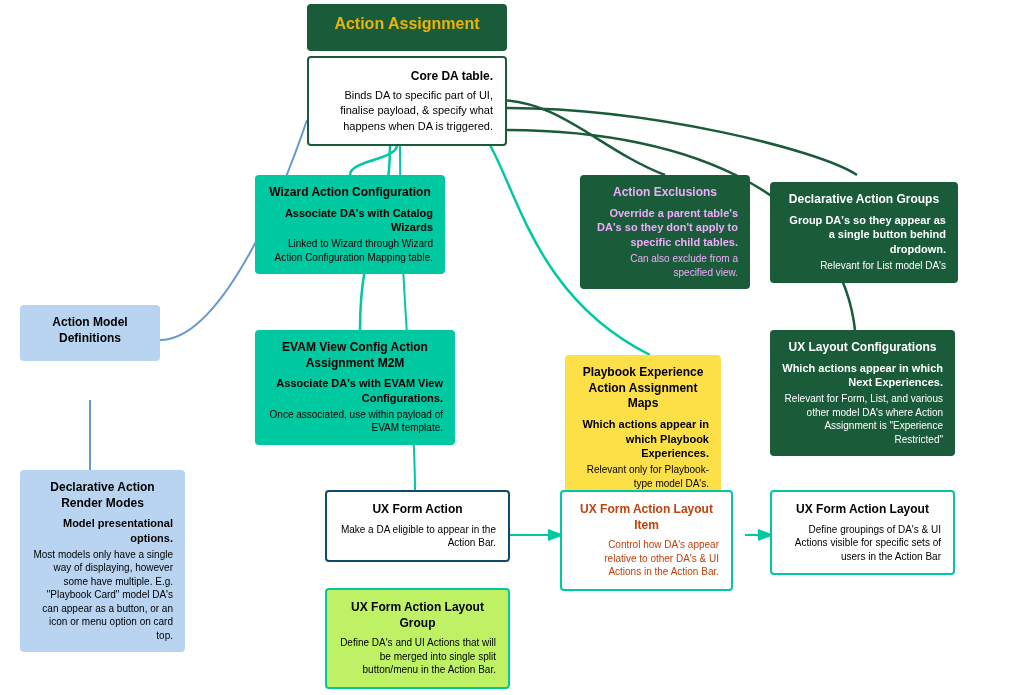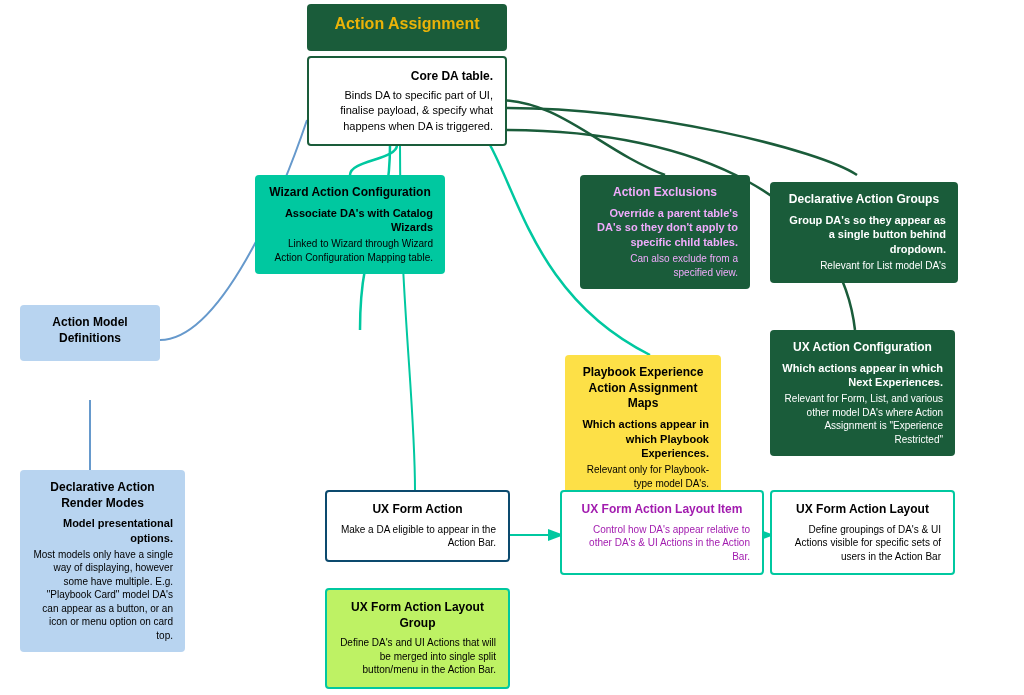--- a/index.html
+++ b/index.html
@@ -133,22 +133,22 @@
       color: #000;
       width: 185px;
       left: 325px;
       top: 490px;
     }
 
     
     .node-ux-form-layout-item {
       background: #fff;
       border: 2px solid #00c8a0;
-      color: #a21caf;
-      width: 204px;
+      color: #c2410c;
+      width: 173px;
       left: 560px;
       top: 490px;
     }
 
     
     .node-ux-form-layout {
       background: #fff;
       border: 2px solid #00c8a0;
       color: #000;
       width: 185px;
@@ -252,20 +252,27 @@
   </div>
 
   <div class="node node-wizard">
     <div class="node-title-sm">Wizard Action Configuration</div>
     <div class="node-body-sm">
       <strong>Associate DA's with Catalog Wizards</strong>
       <span>Linked to Wizard through Wizard Action Configuration Mapping table.</span>
     </div>
   </div>
 
+  <div class="node node-evam">
+    <div class="node-title-sm">EVAM View Config Action Assignment M2M</div>
+    <div class="node-body-sm">
+      <strong>Associate DA's with EVAM View Configurations.</strong>
+      <span>Once associated, use within payload of EVAM template.</span>
+    </div>
+  </div>
 
   <div class="node node-exclusions">
     <div class="node-title-sm">Action Exclusions</div>
     <div class="node-body-sm">
       <strong>Override a parent table's DA's so they don't apply to specific child tables.</strong>
       <span>Can also exclude from a specified view.</span>
     </div>
   </div>
 
   <div class="node node-da-groups">
@@ -278,21 +285,21 @@
 
   <div class="node node-playbook">
     <div class="node-title-sm">Playbook Experience Action Assignment Maps</div>
     <div class="node-body-sm">
       <strong>Which actions appear in which Playbook Experiences.</strong>
       <span>Relevant only for Playbook-type model DA's.</span>
     </div>
   </div>
 
   <div class="node node-ux-action-config">
-    <div class="node-title-sm">UX Action Configuration</div>
+    <div class="node-title-sm">UX Layout Configurations</div>
     <div class="node-body-sm">
       <strong>Which actions appear in which Next Experiences.</strong>
       <span>Relevant for Form, List, and various other model DA's where Action Assignment is "Experience Restricted"</span>
     </div>
   </div>
 
   <div class="node node-ux-form-action">
     <div class="node-title-sm">UX Form Action</div>
     <div class="node-body-sm">Make a DA eligible to appear in the Action Bar.</div>
   </div>

